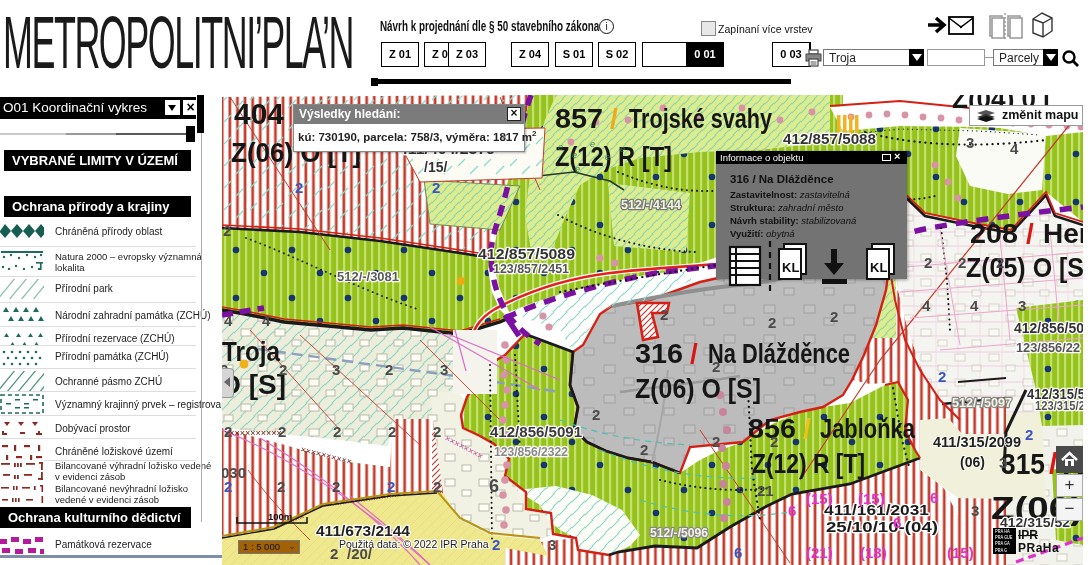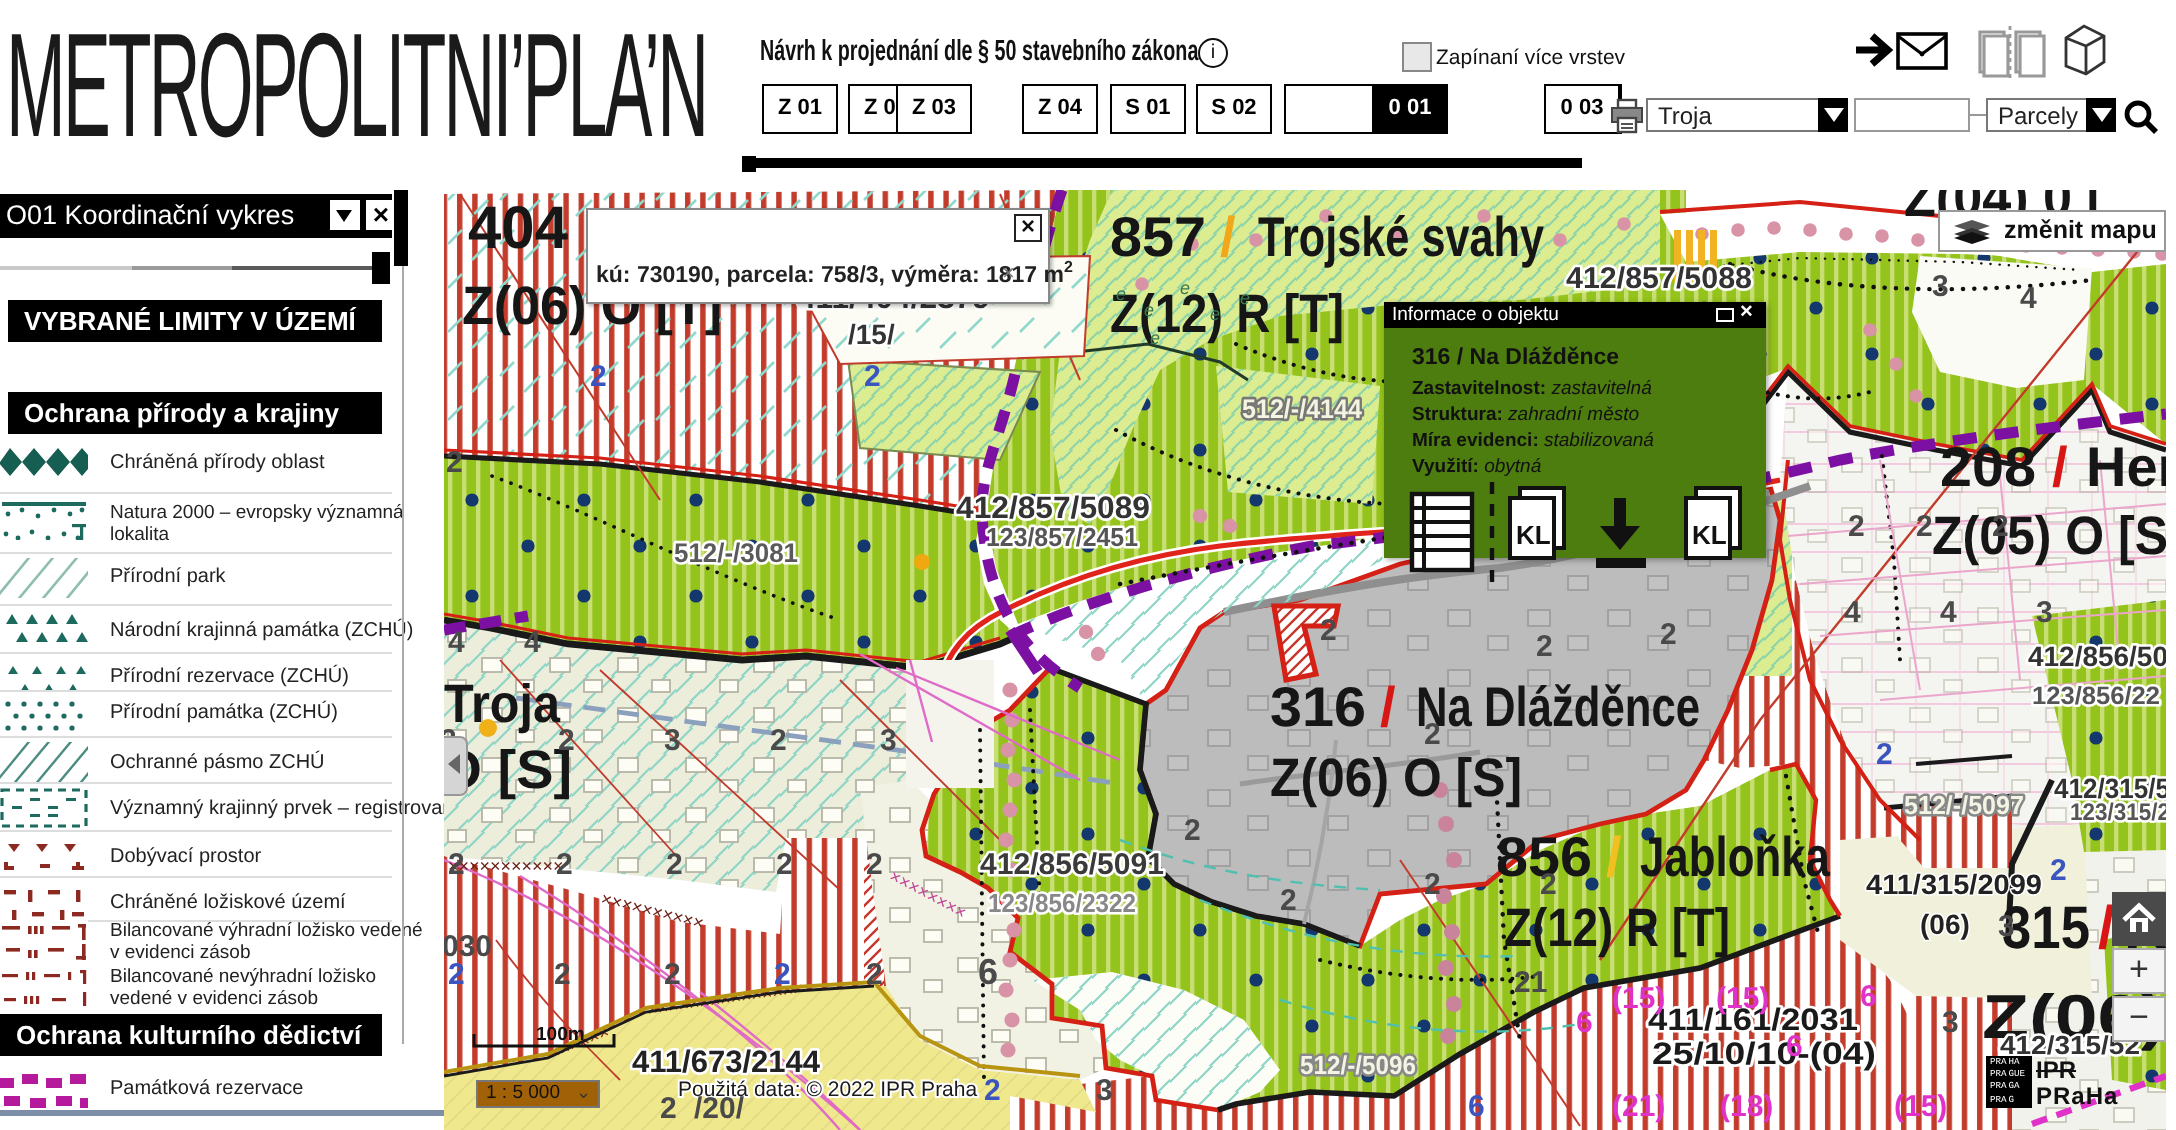--- a/index.html
+++ b/index.html
@@ -149,21 +149,21 @@
       </svg>
 <div class="leg" style="top:188px;">Přírodní park</div>
 <div class="sep" style="top:207px;"></div>
 
 <svg class="lsw" style="top:210px;" width="44" height="20">
         <rect width="44" height="20" fill="#fff"></rect>
         <g fill="#1d6b5e">
           <path d="M3,7 l3,-5 l3,5 z M13,7 l3,-5 l3,5 z M23,7 l3,-5 l3,5 z M33,7 l3,-5 l3,5 z M8,16 l3,-5 l3,5 z M18,16 l3,-5 l3,5 z M28,16 l3,-5 l3,5 z M38,16 l3,-5 l3,5 z"></path>
         </g>
       </svg>
-<div class="leg" style="top:215px;">Národní krajinná památka (ZCHÚ)</div>
+<div class="leg" style="top:215px;">Národní zahradní památka (ZCHÚ)</div>
 <div class="sep" style="top:231px;"></div>
 
 <svg class="lsw" style="top:234px;" width="44" height="20">
         <rect width="44" height="20" fill="#fff"></rect>
         <g fill="#1d6b5e">
           <path d="M4,8 l2.5,-4 l2.5,4 z M16,8 l2.5,-4 l2.5,4 z M28,8 l2.5,-4 l2.5,4 z M38,8 l2.5,-4 l2.5,4 z M10,17 l2.5,-4 l2.5,4 z M22,17 l2.5,-4 l2.5,4 z M34,17 l2.5,-4 l2.5,4 z"></path>
         </g>
       </svg>
 <div class="leg" style="top:238px;">Přírodní rezervace (ZCHÚ)</div>
 <div class="sep" style="top:250px;"></div>
@@ -780,33 +780,34 @@
         <text x="605" y="160">e</text>
         <text x="575" y="172">e</text>
         <text x="620" y="152">e</text>
 </g>
 </svg>
 
 <div class="abs" style="left:222px;top:368px;width:12px;height:30px;background:#d5d5d5;border:1px solid #999;border-left:none;border-radius:0 4px 4px 0;box-sizing:border-box;"></div>
 <div class="abs" style="left:224px;top:377px;width:0;height:0;border-top:5px solid transparent;border-bottom:5px solid transparent;border-right:6px solid #666;"></div>
 
 <div class="abs" style="left:293px;top:104px;width:232px;height:48px;background:#fff;border:1px solid #888;box-sizing:border-box;box-shadow:1px 1px 2px rgba(0,0,0,0.3);">
+<div class="abs" style="left:0;top:0;width:230px;height:19px;background:#7b7b7b;color:#fff;font-size:12px;font-weight:bold;line-height:19px;padding-left:5px;box-sizing:border-box;">Výsledky hledání:</div>
 <div class="abs" style="left:213px;top:2px;width:14px;height:14px;background:#fff;border:1.5px solid #222;box-sizing:border-box;color:#111;font-size:12px;font-weight:bold;text-align:center;line-height:11px;">×</div>
 <div class="abs" style="left:4px;top:24px;font-size:11.5px;font-weight:bold;color:#222;white-space:nowrap;">kú: 730190, parcela: 758/3, výměra: 1817 m<sup style="font-size:8px;">2</sup></div>
 <div class="abs" style="left:207px;top:26px;font-size:11px;color:#777;">×</div>
 </div>
 
-<div class="abs" style="left:692px;top:151px;width:191px;height:128px;background:#4d7c0f;box-shadow:1px 1px 3px rgba(0,0,0,0.35);">
+<div class="abs" style="left:716px;top:151px;width:191px;height:128px;background:#737373;box-shadow:1px 1px 3px rgba(0,0,0,0.35);">
 <div class="abs" style="left:0;top:0;width:191px;height:13px;background:#000;color:#fff;font-size:9.5px;line-height:13px;padding-left:4px;box-sizing:border-box;">Informace o objektu</div>
 <div class="abs" style="left:166px;top:3px;width:9px;height:7px;border:1.5px solid #fff;box-sizing:border-box;"></div>
 <div class="abs" style="left:178px;top:-1px;color:#fff;font-size:11px;font-weight:bold;">×</div>
 <div class="abs" style="left:14px;top:22px;font-size:11.5px;font-weight:bold;color:#111;">316 / Na Dlážděnce</div>
 <div class="abs" style="left:14px;top:38px;font-size:9.5px;color:#111;"><b>Zastavitelnost:</b> <i>zastavitelná</i></div>
 <div class="abs" style="left:14px;top:51px;font-size:9.5px;color:#111;"><b>Struktura:</b> <i>zahradní město</i></div>
-<div class="abs" style="left:14px;top:64px;font-size:9.5px;color:#111;"><b>Míra evidenci:</b> <i>stabilizovaná</i></div>
+<div class="abs" style="left:14px;top:64px;font-size:9.5px;color:#111;"><b>Návrh stability:</b> <i>stabilizovaná</i></div>
 <div class="abs" style="left:14px;top:77px;font-size:9.5px;color:#111;"><b>Využití:</b> <i>obytná</i></div>
 
 <svg class="abs" style="left:10px;top:90px;" width="172" height="52" viewBox="0 0 172 52">
 <g fill="none" stroke="#111">
           <rect x="4" y="6" width="30" height="38" stroke-width="2.2" fill="#fff"></rect>
           <line x1="4" y1="13" x2="34" y2="13" stroke-width="2"></line>
           <line x1="4" y1="20" x2="34" y2="20" stroke-width="2"></line>
           <line x1="4" y1="27" x2="34" y2="27" stroke-width="2"></line>
           <line x1="4" y1="34" x2="34" y2="34" stroke-width="2"></line>
           <line x1="10" y1="6" x2="10" y2="44" stroke-width="2"></line>

